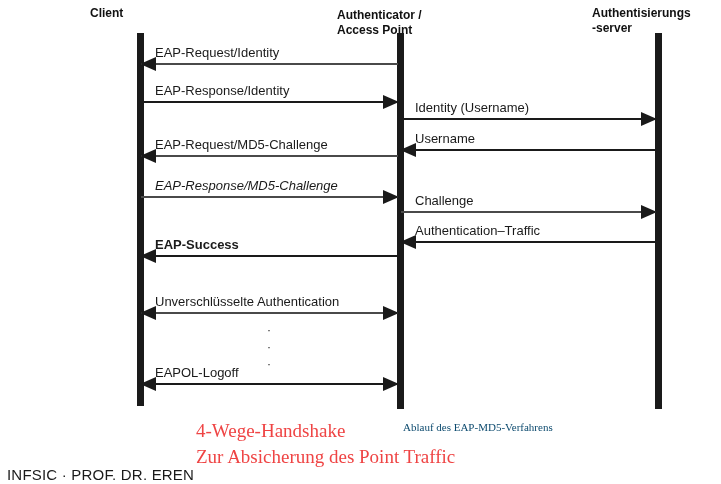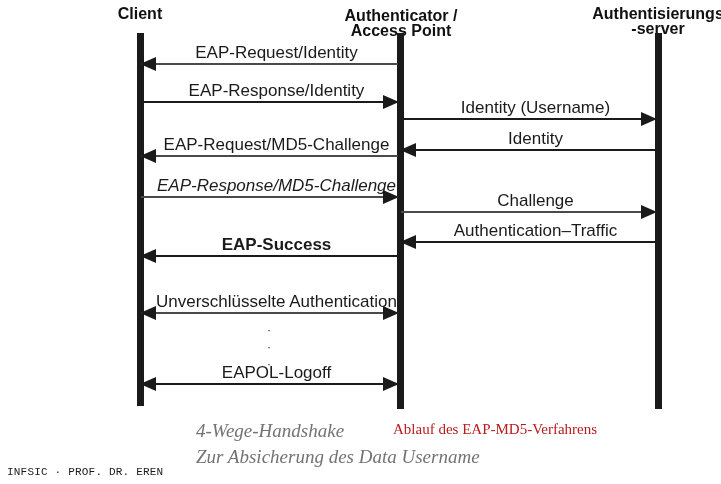--- a/index.html
+++ b/index.html
@@ -12,23 +12,22 @@
     width: 721px;
     height: 484px;
     background: #ffffff;
     overflow: hidden;
     font-family: "Liberation Sans", sans-serif;
   }
 
   
   .actor-header {
     position: absolute;
-    text-align: center;
-    font-family: "Liberation Sans", sans-serif;
-    font-size: 16px;
+    font-family: "Liberation Sans", sans-serif;
+    font-size: 12px;
     font-weight: bold;
     color: #111111;
     line-height: 15px;
     white-space: pre-line;
   }
 
   
   .lifeline {
     position: absolute;
     width: 7px;
@@ -65,61 +64,60 @@
   .arrowhead.left {
     left: -1px;
     border-right: 16px solid #1a1a1a;
   }
 
   .msg-label {
     position: absolute;
     bottom: 5px;
     left: 14px;
     right: 0;
-    text-align: center;
-    font-family: "Liberation Sans", sans-serif;
-    font-size: 17px;
+    font-family: "Liberation Sans", sans-serif;
+    font-size: 13px;
     color: #1a1a1a;
     white-space: nowrap;
     line-height: 14px;
   }
 
   
   .ellipsis-dots {
     position: absolute;
     text-align: center;
     font-family: "Liberation Sans", sans-serif;
     font-size: 12px;
     color: #1a1a1a;
     line-height: 17px;
   }
   .ellipsis-dots span { display: block; }
 
   
   .caption-green {
     position: absolute;
     font-family: "Liberation Serif", serif;
-    font-style: italic;
     font-size: 19px;
-    color: #737373;
+    color: #ef4444;
     line-height: 26px;
     white-space: nowrap;
     text-align: right;
   }
   .caption-black {
     position: absolute;
     font-family: "Liberation Serif", serif;
+    font-size: 11px;
+    color: #0c4a6e;
+    white-space: nowrap;
+    margin-left: 10px;
+  }
+  .footer-note {
+    position: absolute;
+    font-family: Liberation Sans, sans-serif;
     font-size: 15px;
-    color: #b91c1c;
-    white-space: nowrap;
-  }
-  .footer-note {
-    position: absolute;
-    font-family: Liberation Mono, monospace;
-    font-size: 11px;
     color: #1a1a1a;
     letter-spacing: 0.2px;
     white-space: nowrap;
   }
 </style>
 </head>
 <body>
 
 <div id="page">
 
@@ -187,36 +185,36 @@
 
   <div class="msg dark" style="left:401px; width:255px; top:118px;text-decoration:underline;">
     <div class="shaft"></div>
     <div class="arrowhead right"></div>
     <div class="msg-label">Identity (Username)</div>
   </div>
 
   <div class="msg dark" style="left:401px; width:255px; top:149px;">
     <div class="shaft"></div>
     <div class="arrowhead left"></div>
-    <div class="msg-label">Identity</div>
+    <div class="msg-label">Username</div>
   </div>
 
   <div class="msg" style="left:401px; width:255px; top:211px;">
     <div class="shaft"></div>
     <div class="arrowhead right"></div>
     <div class="msg-label">Challenge</div>
   </div>
 
   <div class="msg dark" style="left:401px; width:255px; top:241px;">
     <div class="shaft"></div>
     <div class="arrowhead left"></div>
     <div class="msg-label">Authentication–Traffic</div>
   </div>
 
   <div class="caption-green" style="left:196px; top:418px;">4-Wege-Handshake</div>
 
-  <div class="caption-green" style="left:196px; top:444px;">Zur Absicherung des Data Username</div>
+  <div class="caption-green" style="left:196px; top:444px;">Zur Absicherung des Point Traffic</div>
 
   <div class="caption-black" style="left:393px; top:421px;">Ablauf des EAP-MD5-Verfahrens</div>
 
   <div class="footer-note" style="left:7px; top:466px;">INFSIC · PROF. DR. EREN</div>
 
 </div>
 
 </body></html>

